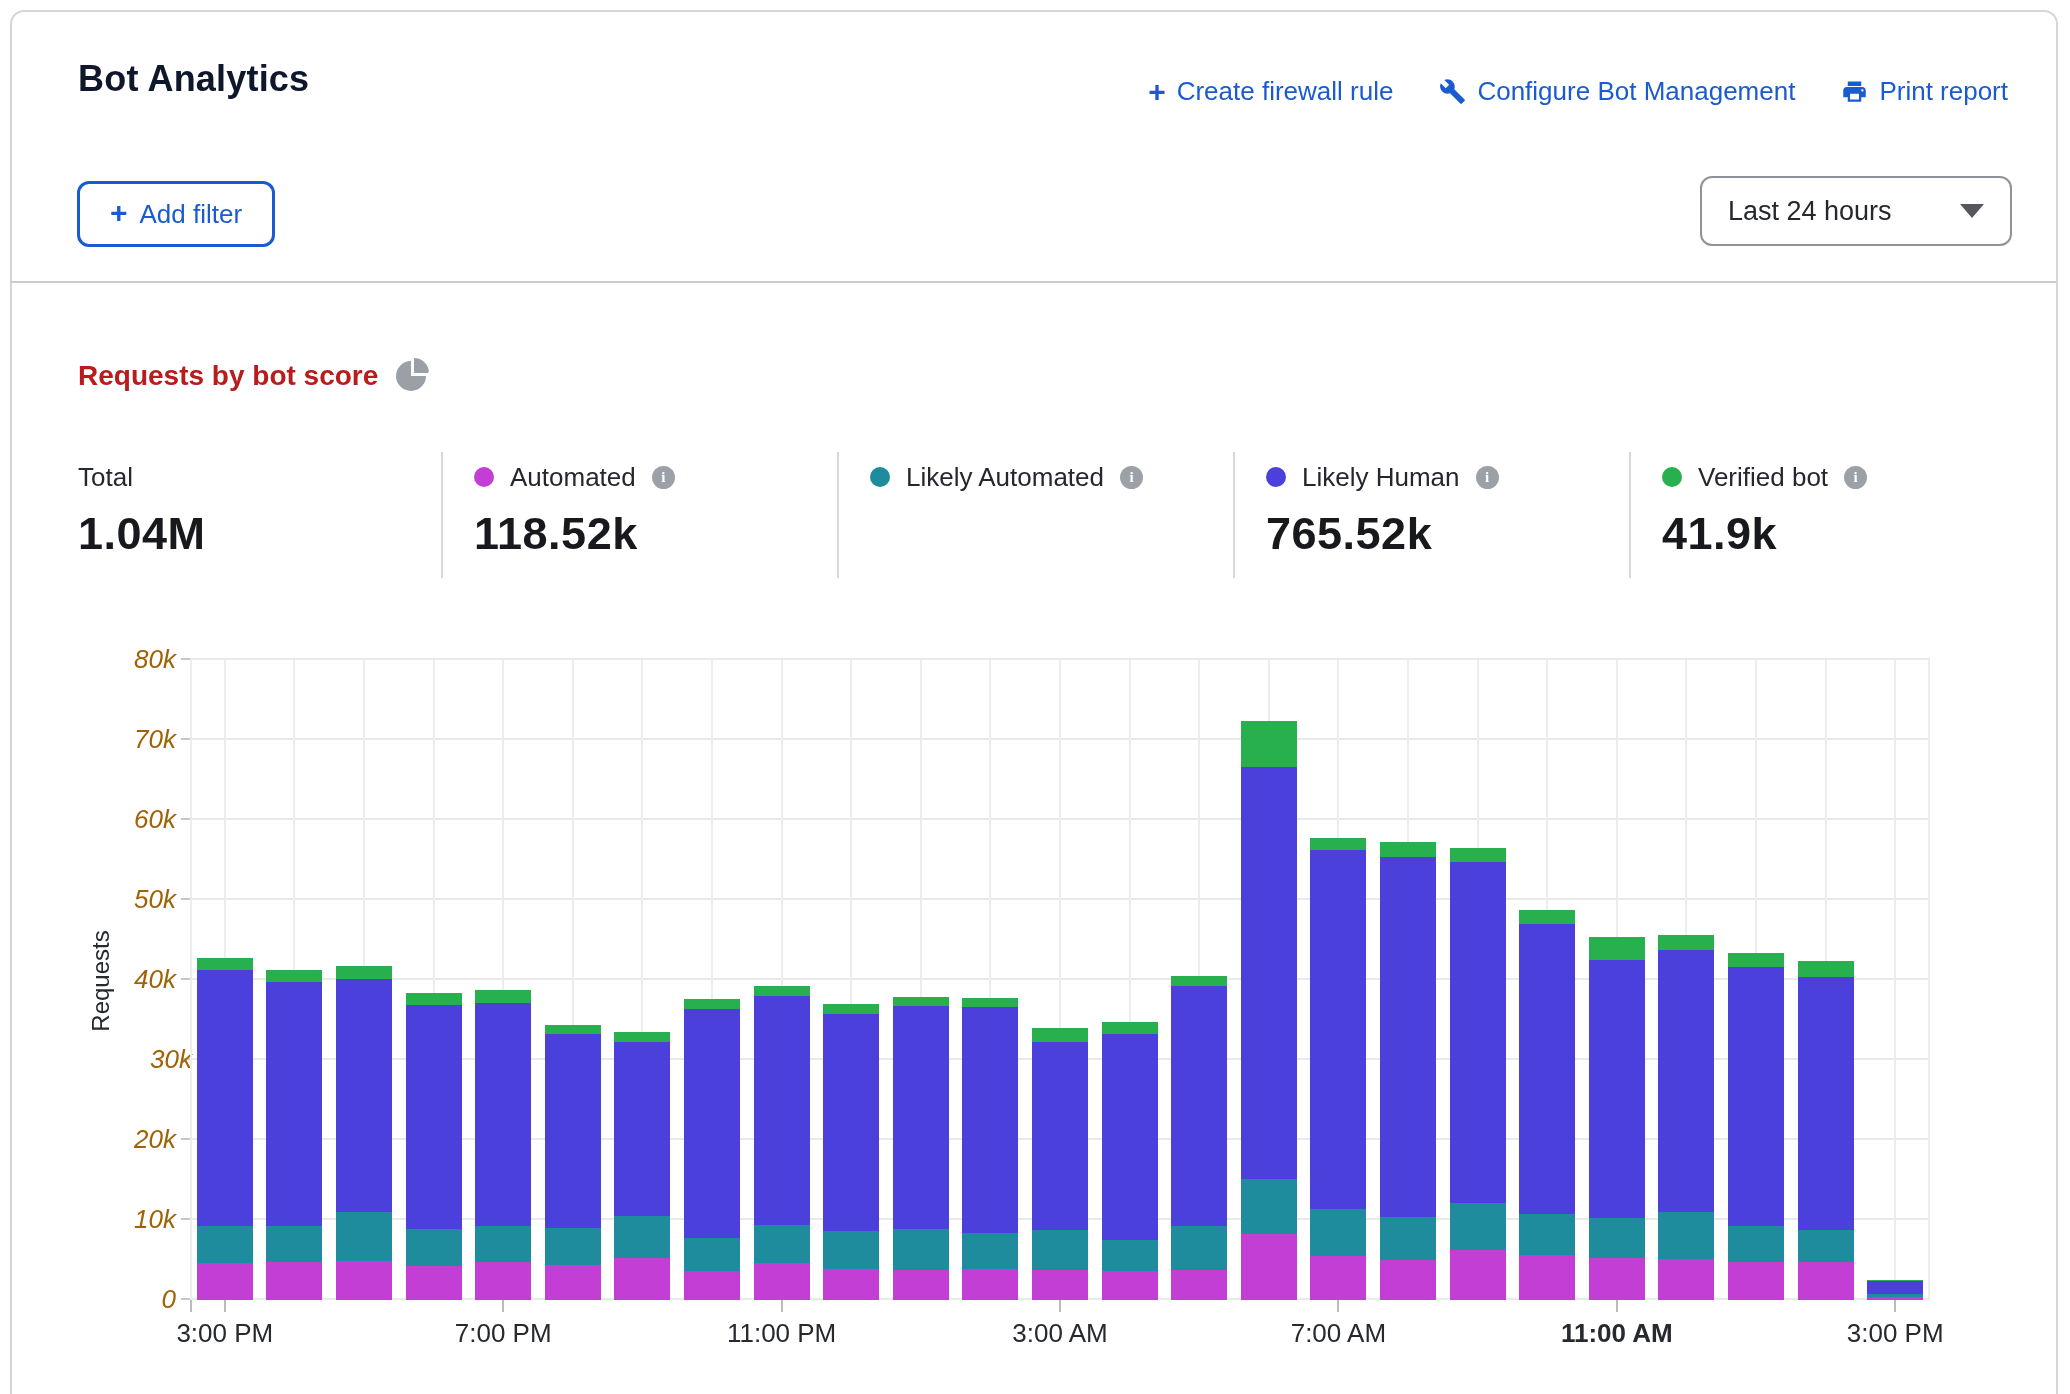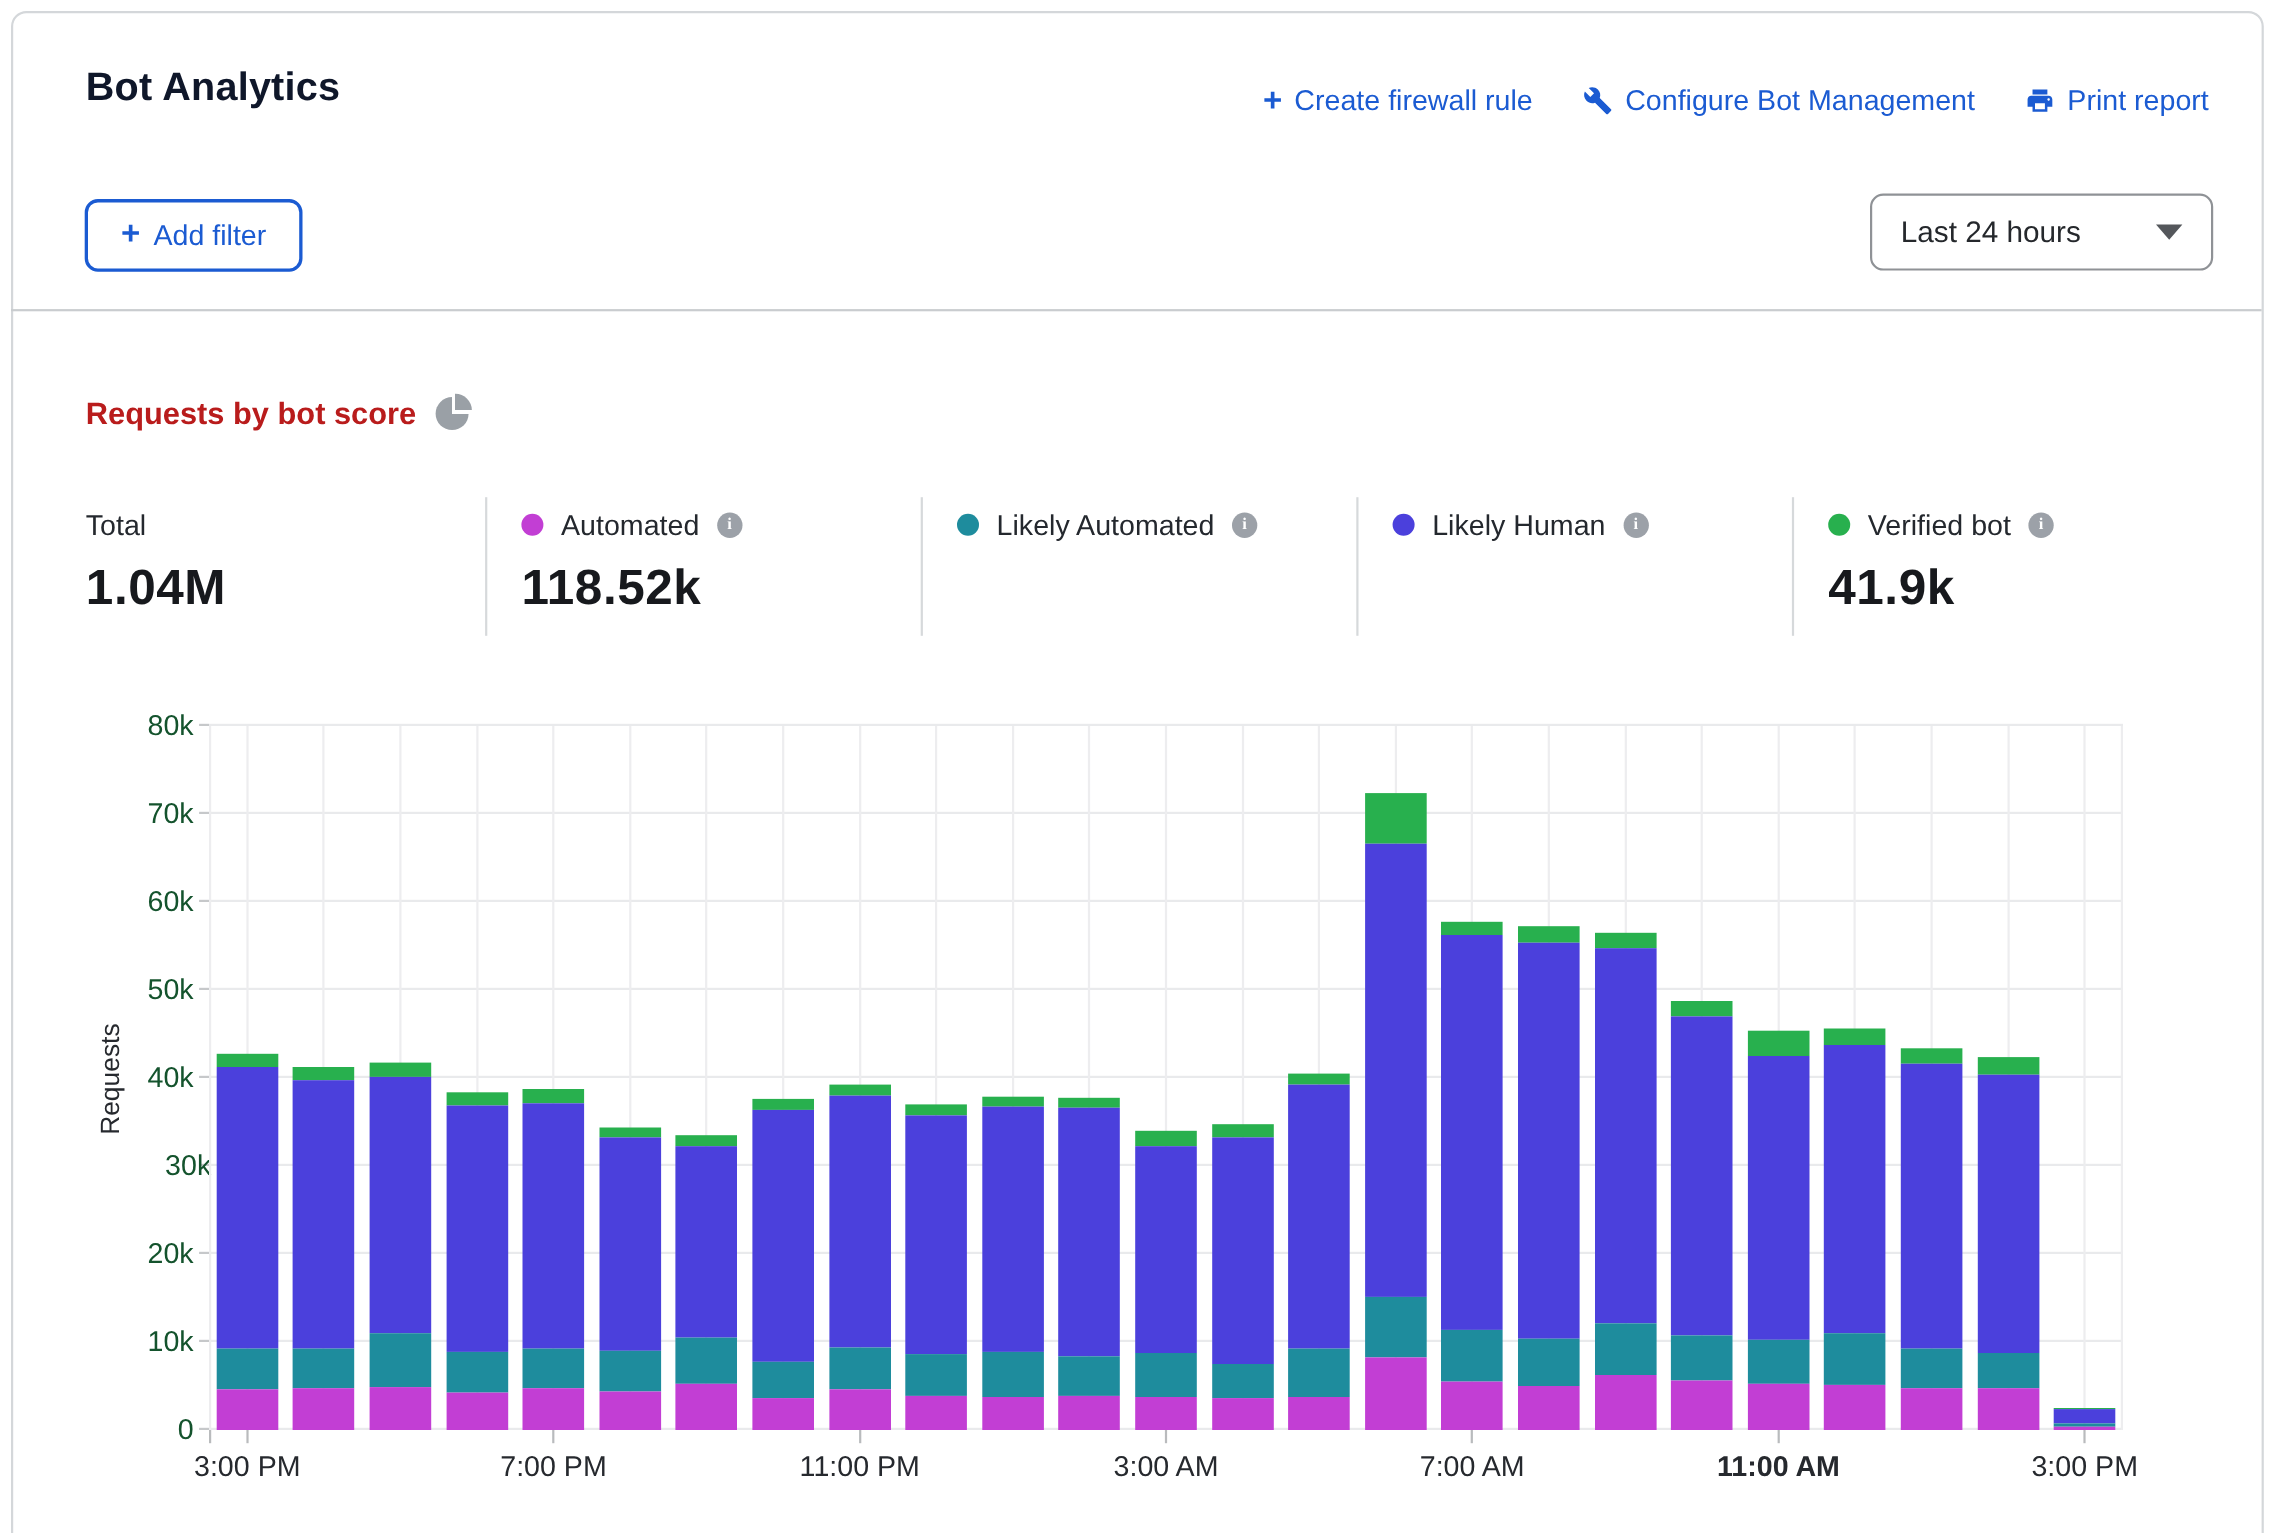--- a/index.html
+++ b/index.html
@@ -34,21 +34,21 @@
   
   .stat-col{top:462px;}
   .stat-head{display:flex;align-items:center;gap:16px;height:30px;}
   .dot{width:20px;height:20px;border-radius:50%;}
   .stat-label{font-size:26px;color:#24282e;white-space:nowrap;}
   .info-icon{width:23px;height:23px;border-radius:50%;background:#9ca1a8;color:#fff;display:flex;align-items:center;justify-content:center;
       font-size:15px;font-weight:700;font-family:"Liberation Serif",serif;cursor:pointer;}
   .stat-value{margin-top:16px;font-size:45px;font-weight:700;color:#17191d;letter-spacing:.5px;}
   .stat-divider{top:452px;width:2px;height:126px;background:#d6d9db;}
   
-  .ytick-label{position:absolute;width:120px;text-align:right;font-size:26px;color:#14532d;}
+  .ytick-label{position:absolute;width:120px;text-align:right;font-size:26px;color:#a16207;font-style:italic;}
   .xtick-label{position:absolute;transform:translateX(-50%);font-size:26px;color:#26292e;white-space:nowrap;}
   .gridline-h{position:absolute;height:2px;background:#e9eaec;}
   .gridline-v{position:absolute;width:2px;background:#ededef;}
   .tick-stub-y{position:absolute;width:9px;height:2px;background:#c6c8ca;}
   .tick-stub-x{position:absolute;width:2px;height:12px;background:#b9bbbd;}
   .bar-col{position:absolute;display:flex;flex-direction:column-reverse;}
   .bar-seg{width:100%;}
   #y-axis-title{left:-3px;top:966px;width:210px;height:30px;text-align:center;font-size:24px;color:#26292e;transform:rotate(-90deg);}
   #x-axis-title{left:190px;top:1352px;width:1740px;text-align:center;font-size:24px;color:#26292e;}
 </style>
@@ -125,20 +125,21 @@
     <span class="info-icon">i</span>
   </div>
 </div>
 <div class="abs stat-divider" style="left:1233px;"></div>
 <div class="abs stat-col" style="left:1266px;">
   <div class="stat-head">
     <span class="dot" style="background: rgb(75, 64, 220);"></span>
     <span class="stat-label">Likely Human</span>
     <span class="info-icon">i</span>
   </div>
+  <div class="stat-value">765.52k</div>
 </div>
 <div class="abs stat-divider" style="left:1629px;"></div>
 <div class="abs stat-col" style="left:1662px;">
   <div class="stat-head">
     <span class="dot" style="background: rgb(40, 176, 78);"></span>
     <span class="stat-label">Verified bot</span>
     <span class="info-icon">i</span>
   </div>
   <div class="stat-value">41.9k</div>
 </div>

